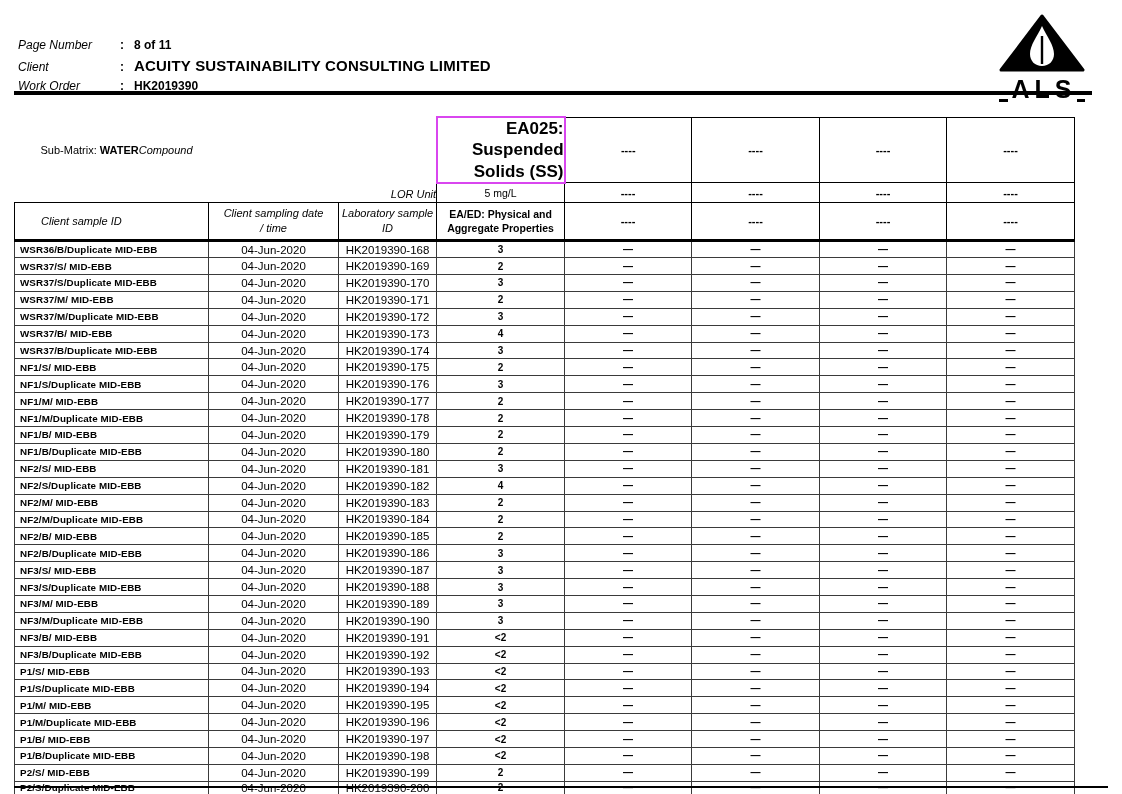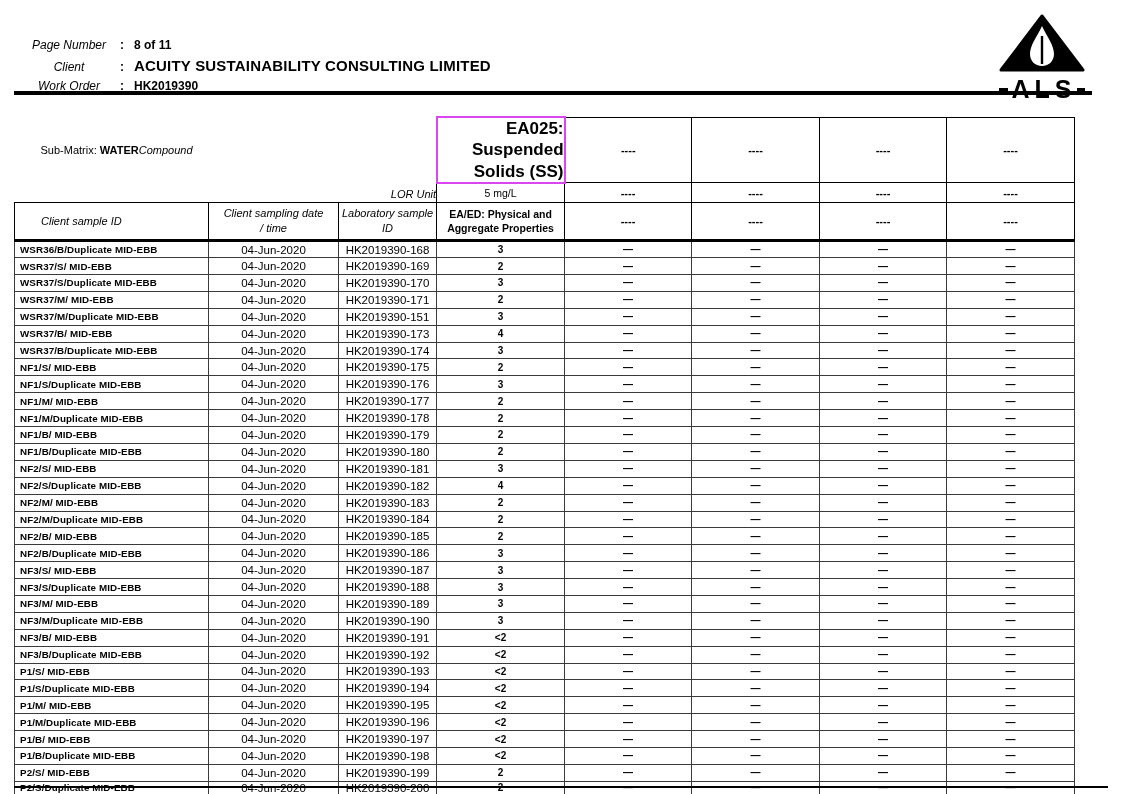--- a/index.html
+++ b/index.html
@@ -8,31 +8,31 @@
   .page {
     position: relative;
     width: 1122px; height: 794px;
     background: #fff;
     overflow: hidden;
   }
 
   
   .page-header { position: absolute; top: 38px; left: 18px; }
   .field { display: flex; align-items: baseline; margin-bottom: 5px; font-size: 12px; }
-  .flabel { font-style: italic; width: 102px; flex: 0 0 102px; text-align: center; }
+  .flabel { font-style: italic; width: 102px; flex: 0 0 102px; }
   .fsep { width: 14px; flex: 0 0 14px; font-weight: bold; }
   .fvalue { font-weight: bold; }
   .field.client .fvalue { font-size: 15px; letter-spacing: 0.2px; }
 
   .header-rule { position: absolute; top: 91px; left: 14px; width: 1078px; height: 4px; background: #000; }
   .footer-rule { position: absolute; top: 786px; left: 14px; width: 1094px; height: 2px; background: #000; }
 
   
   .logo { position: absolute; top: 14px; right: 37px; width: 86px; text-align: center; }
-  .logo-text { display: flex; align-items: center; justify-content: center; margin-top: 1px; }
+  .logo-text { display: flex; align-items: flex-end; justify-content: center; margin-top: 1px; }
   .logo-text .als { font-weight: bold; font-size: 25px; letter-spacing: 5px; line-height: 1; padding-left: 4px; }
   .logo-text .bar { width: 9px; height: 3px; background: #000; }
 
   
   .report-table {
     position: absolute; top: 116px; left: 14px;
     width: 1060px; border-collapse: collapse; table-layout: fixed;
   }
   .report-table td { padding: 0; vertical-align: middle; }
 
@@ -196,21 +196,21 @@
           <td class="c-lab">HK2019390-171</td>
           <td class="c-value">2</td>
           <td class="c-dash">—</td>
           <td class="c-dash">—</td>
           <td class="c-dash">—</td>
           <td class="c-dash">—</td>
         </tr>
         <tr>
           <td class="c-sample">WSR37/M/Duplicate MID-EBB</td>
           <td class="c-date">04-Jun-2020</td>
-          <td class="c-lab">HK2019390-151</td>
+          <td class="c-lab">HK2019390-172</td>
           <td class="c-value">3</td>
           <td class="c-dash">—</td>
           <td class="c-dash">—</td>
           <td class="c-dash">—</td>
           <td class="c-dash">—</td>
         </tr>
         <tr>
           <td class="c-sample">WSR37/B/ MID-EBB</td>
           <td class="c-date">04-Jun-2020</td>
           <td class="c-lab">HK2019390-173</td>

